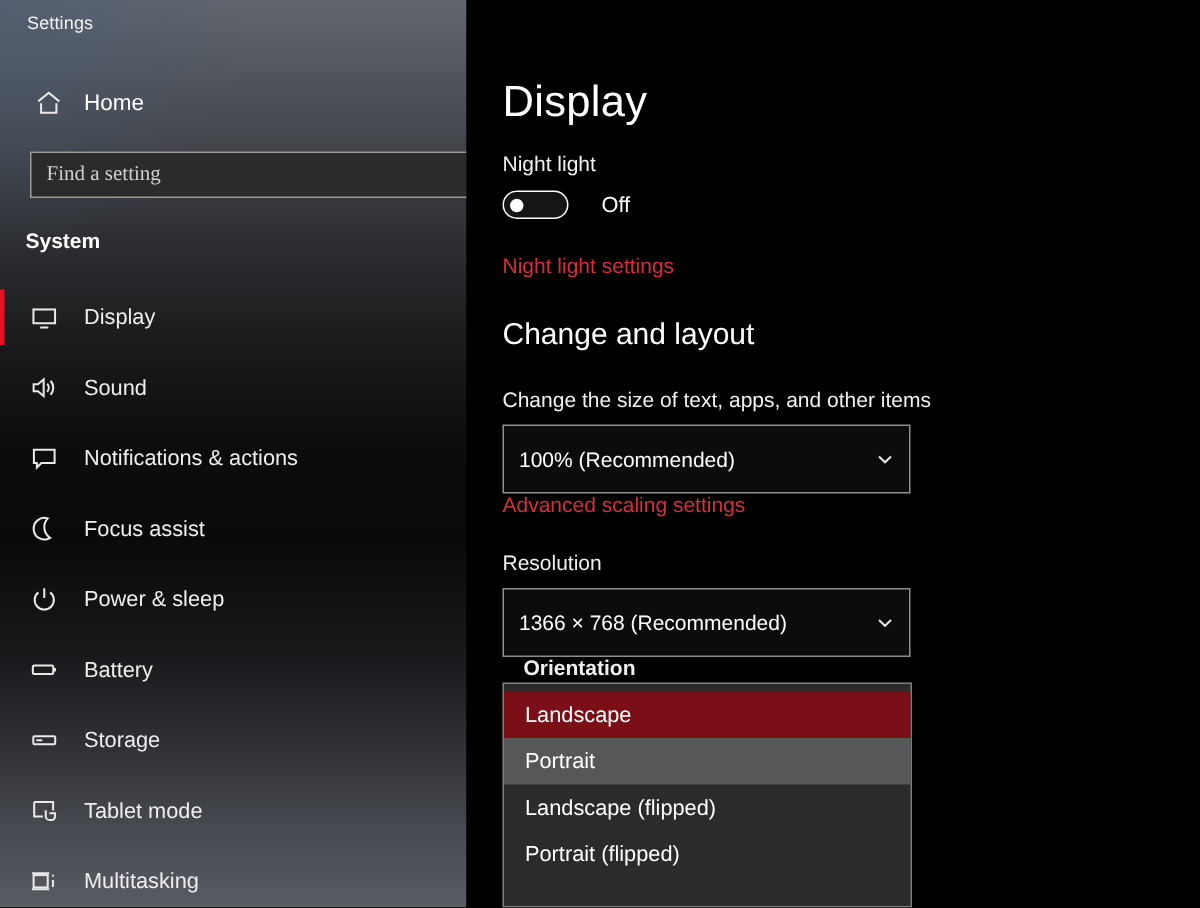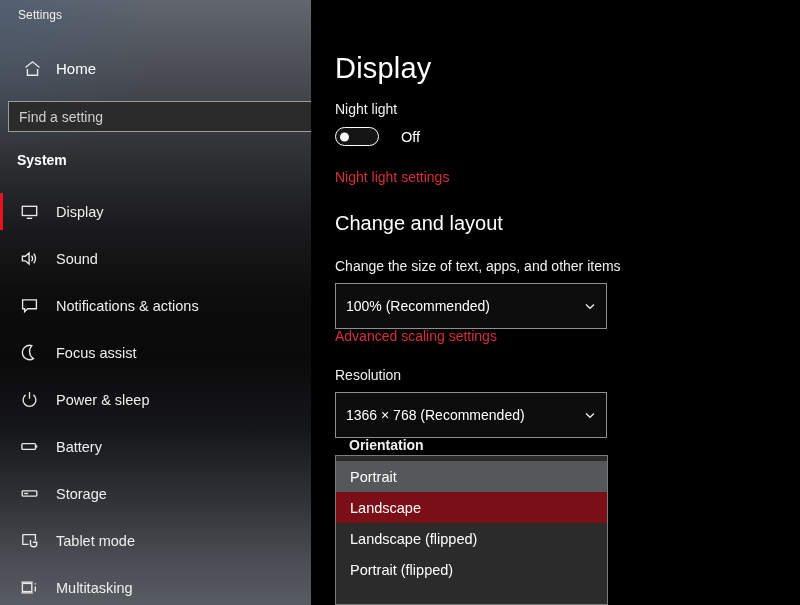--- a/index.html
+++ b/index.html
@@ -41,23 +41,23 @@
     font-size:12px; color:#f2f2f2; letter-spacing:.1px;
   }
   #home-row {
     position:absolute; left:0; top:50px; width:311px; height:36px;
     display:flex; align-items:center;
   }
   #home-row .ico { width:36px; margin-left:14px; display:flex; align-items:center; justify-content:center; }
   #home-row .lbl { font-size:15px; color:#ffffff; margin-left:6px; }
 
   #search-box {
-    position:absolute; left:8px; top:101px; width:330px; height:31px;
+    position:absolute; left:20px; top:101px; width:330px; height:31px;
     background:#2b2b2b; border:1px solid #9b9b9b;
-    display:flex; align-items:center;
+    display:flex; align-items:center;font-family:Liberation Serif, serif;
   }
   #search-box .ph {
     flex:1; font-size:14px; color:#cfcfcf; padding-left:10px;
     white-space:nowrap; overflow:hidden;
   }
   #search-box .sico { width:30px; display:flex; align-items:center; justify-content:center; }
 
   #sys-head {
     position:absolute; left:17px; top:152px;
     font-size:14px; font-weight:bold; color:#ffffff;
@@ -305,26 +305,26 @@
           <path class="stroke" d="M3 5.4 L7 9.2 L11 5.4"></path>
         </svg>
       </span>
     </div>
 
     <div class="sec-label" style="left:38px; top:437px;font-weight:bold;">Orientation</div>
 
   </div>
 
   <div id="orient-dropdown">
+    <div class="opt selected">
+      <span>Landscape</span>
+    </div>
     <div class="opt hover">
       <span>Portrait</span>
     </div>
-    <div class="opt selected">
-      <span>Landscape</span>
-    </div>
     <div class="opt">
       <span>Landscape (flipped)</span>
     </div>
     <div class="opt">
       <span>Portrait (flipped)</span>
     </div>
   </div>
 
 </div>
 

